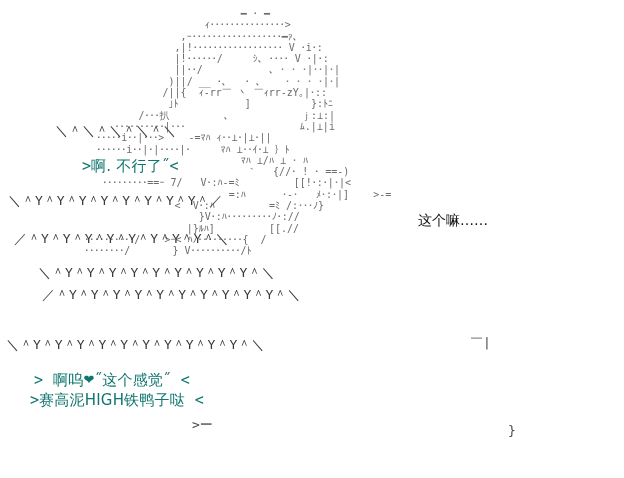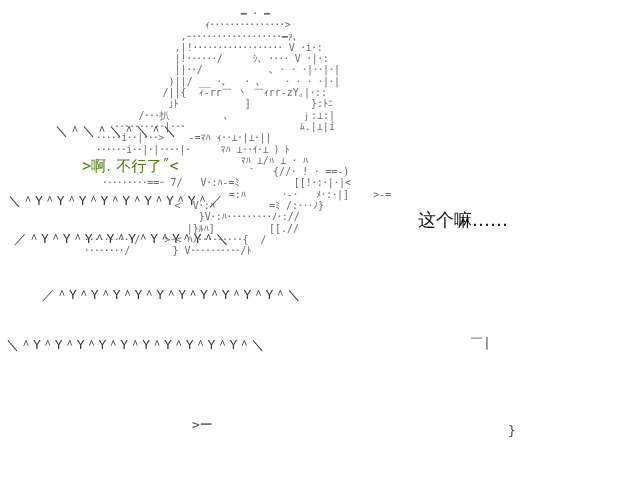--- a/index.html
+++ b/index.html
@@ -36,21 +36,21 @@
     left: 0px;
     top: 8px;
     width: 624px;
     color: #6b6b6b;
   }
   
   .bubble {
     position: absolute;
     white-space: pre;
     font-family: "DejaVu Sans", "Liberation Sans", sans-serif;
-    color: #4d7c0f;
+    color: #0f766e;
     font-size: 15px;
     line-height: 16px;
     font-weight: 500;
     letter-spacing: 0.2px;
   }
   .bubble .mark {
     font-family: "DejaVu Sans Mono", "Liberation Mono", monospace;
     font-weight: 400;
   }
   .heart {
@@ -74,21 +74,21 @@
     font-family: "DejaVu Sans Mono", "Liberation Mono", monospace;
     color: #2b2b2b;
     font-size: 12px;
     line-height: 13px;
   }
   .side-note {
     position: absolute;
     white-space: pre;
     font-family: "DejaVu Sans", "Liberation Sans", sans-serif;
     color: #111111;
-    font-size: 18px;
+    font-size: 14px;
     line-height: 16px;
   }
 </style>
 </head>
 <body>
 
 <div id="stage">
 
   <pre id="aa-main" class="aa">                                        ━ ･ ━
                                   ｨ･･･････････････&gt;
@@ -118,27 +118,34 @@
   <div class="bubble" style="left:62px; top:142px;">
     <span class="mark">&gt;</span><span>啊. 不行了˝</span><span class="mark">&lt;</span>
   </div>
 
 
   <div class="scallop" style="left:8px; top:194px;text-align:center;">＼＾Y＾Y＾Y＾Y＾Y＾Y＾Y＾Y＾／</div>
 
 
   <div class="scallop" style="left:14px; top:232px;">／＾Y＾Y＾Y＾Y＾Y＾Y＾Y＾Y＾＼</div>
 
+  <div class="scallop" style="left:38px; top:266px;">＼＾Y＾Y＾Y＾Y＾Y＾Y＾Y＾Y＾Y＾＼</div>
 
 
   <div class="scallop" style="left:42px; top:288px;">／＾Y＾Y＾Y＾Y＾Y＾Y＾Y＾Y＾Y＾Y＾＼</div>
 
   <div class="scallop" style="left:6px; top:338px;">＼＾Y＾Y＾Y＾Y＾Y＾Y＾Y＾Y＾Y＾Y＾＼</div>
 
+  <div class="bubble" style="left:14px; top:356px;">
+    <span class="mark">&gt;</span>&nbsp;&nbsp;<span>啊呜</span><span class="heart">❤</span><span>˝这个感觉˝</span>&nbsp;&nbsp;<span class="mark">&lt;</span>
+  </div>
 
+  <div class="bubble" style="left:10px; top:376px;">
+    <span class="mark">&gt;</span><span>赛高泥HIGH铁鸭子哒</span>&nbsp;&nbsp;<span class="mark">&lt;</span>
+  </div>
 
 
   <div class="side-note" style="left:418px; top:212px;">这个嘛……</div>
 
   <div class="plain" style="left:470px; top:336px; font-size:13px; color:#4a4a4a;">￣|</div>
 
   <div class="plain" style="left:508px; top:424px; font-size:13px; color:#4a4a4a;">}</div>
 
   <div class="plain" style="left:192px; top:418px; font-size:13px; color:#4a4a4a;">&gt;ー</div>
 

